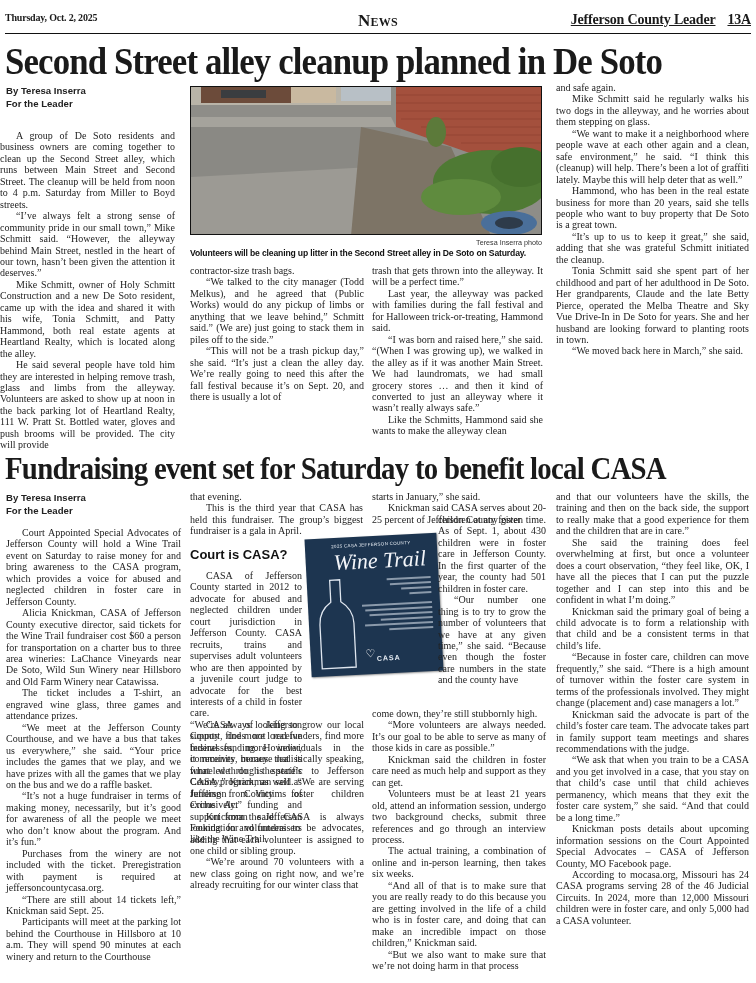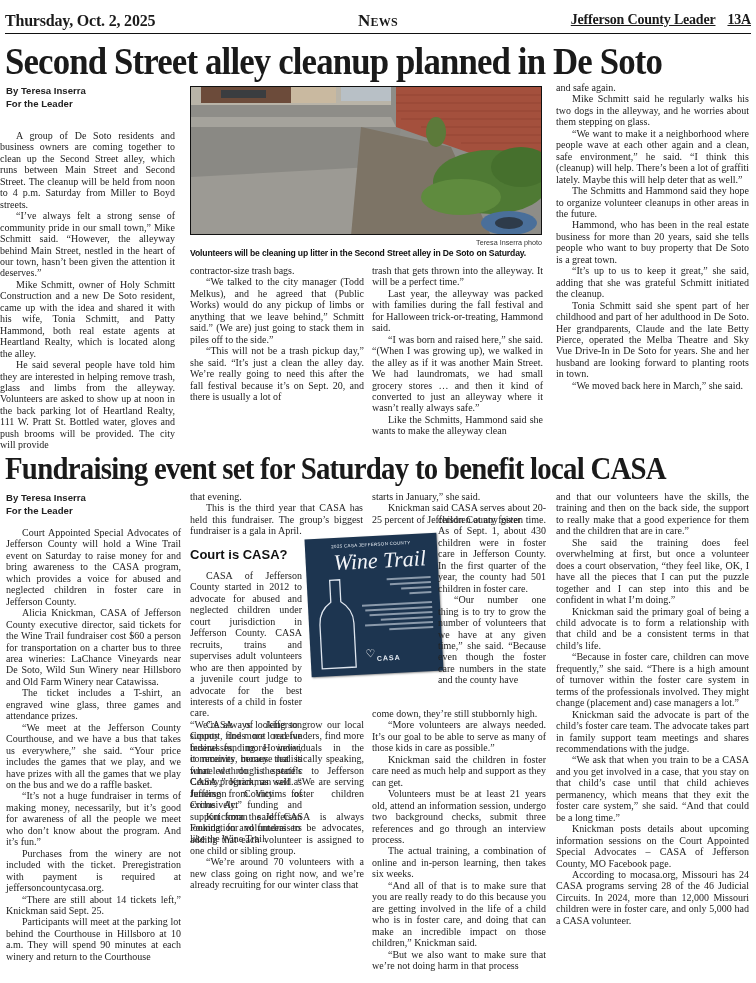--- a/index.html
+++ b/index.html
@@ -1,20 +1,20 @@
 <!DOCTYPE html>
 <html><head>
 <meta charset="utf-8">
 <style>
   * { box-sizing: border-box; margin: 0; padding: 0; }
   html, body { width: 756px; height: 983px; background: #fff; overflow: hidden; }
   body { position: relative; font-family: "Liberation Serif", serif; color: #1a1a1a; }
 
   .folio { position: absolute; top: 10px; left: 5px; right: 5px; height: 24px; border-bottom: 1.5px solid #111; }
-  .folio .date { position: absolute; left: 0; top: 2px; font-size: 16px; font-weight: bold; letter-spacing: -0.2px; }
+  .folio .date { position: absolute; left: 0; top: 2px; font-size: 10px; font-weight: bold; letter-spacing: -0.2px; }
   .folio .section { position: absolute; left: 0; right: 0; top: 1px; text-align: center; font-size: 17px; font-weight: bold; font-variant: small-caps; letter-spacing: 0.3px; }
   .folio .paper { position: absolute; right: 0; top: 2px; font-size: 14px; font-weight: bold; letter-spacing: -0.2px; text-decoration: underline; }
   .folio .paper .pg { margin-left: 12px; }
 
   .headline { position: absolute; left: 5px; right: 5px; font-weight: bold; font-size: 37px; line-height: 40px; letter-spacing: -0.9px; transform-origin: left top; white-space: nowrap; }
   #hl1 { top: 42px; transform: scaleX(0.94); }
   #hl2 { top: 452px; font-size: 31px; line-height: 34px; letter-spacing: -0.8px; transform: scaleX(0.93); }
 
   .byline { position: absolute; left: 6px; font-family: "Liberation Sans", sans-serif; font-weight: bold; font-size: 9.6px; line-height: 13px; color: #222; }
   .byline div { white-space: nowrap; }
@@ -102,21 +102,20 @@
 <div class="col" id="s1c3" style="left:372px; top:265px; width:171px;">
     <p class="noindent">trash that gets thrown into the alleyway. It will be a perfect time.”</p>
     <p>Last year, the alleyway was packed with families during the fall festival and for Halloween trick-or-treating, Hammond said.</p>
     <p>“I was born and raised here,” she said. “(When I was growing up), we walked in the alley as if it was another Main Street. We had laundromats, we had small grocery stores … and then it kind of converted to just an alleyway where it wasn’t really always safe.”</p>
     <p>Like the Schmitts, Hammond said she wants to make the alleyway clean</p>
   </div>
 <div class="col" id="s1c4" style="left:556px; top:82px; width:193px;">
     <p class="noindent">and safe again.</p>
     <p>Mike Schmitt said he regularly walks his two dogs in the alleyway, and he worries about them stepping on glass.</p>
     <p>“We want to make it a neighborhood where people wave at each other again and a clean, safe environment,” he said. “I think this (cleanup) will help. There’s been a lot of graffiti lately. Maybe this will help deter that as well.”</p>
-    <p>The Schmitts and Hammond said they hope to organize volunteer cleanups in other areas in the future.</p>
     <p>Hammond, who has been in the real estate business for more than 20 years, said she tells people who want to buy property that De Soto is a great town.</p>
     <p>“It’s up to us to keep it great,” she said, adding that she was grateful Schmitt initiated the cleanup.</p>
     <p>Tonia Schmitt said she spent part of her childhood and part of her adulthood in De Soto. Her grandparents, Claude and the late Betty Pierce, operated the Melba Theatre and Sky Vue Drive-In in De Soto for years. She and her husband are looking forward to planting roots in town.</p>
     <p>“We moved back here in March,” she said.</p>
   </div>
 
 <div class="headline" id="hl2">Fundraising event set for Saturday to benefit local CASA</div>
 
 <div class="byline" style="top:491px;">
   <div>By Teresa Inserra</div>

